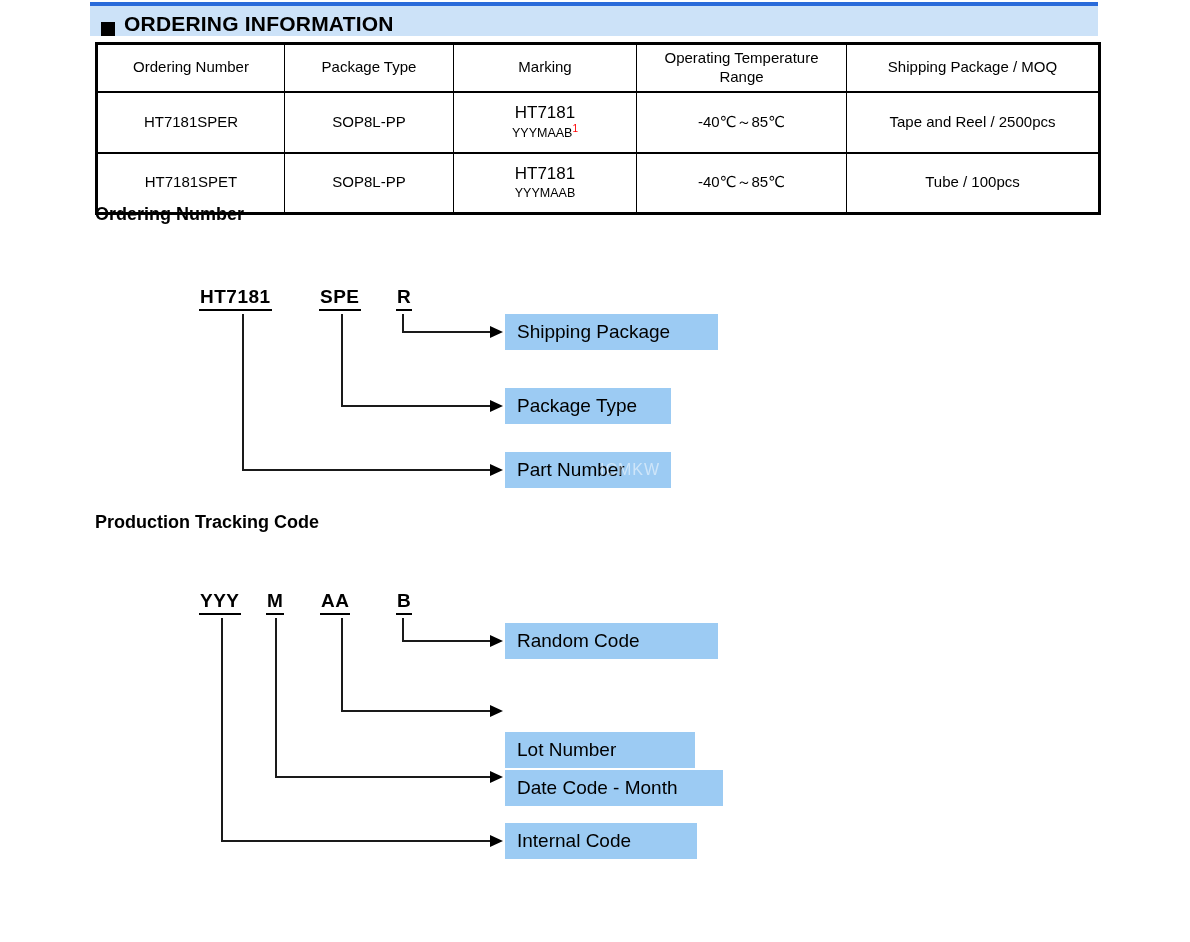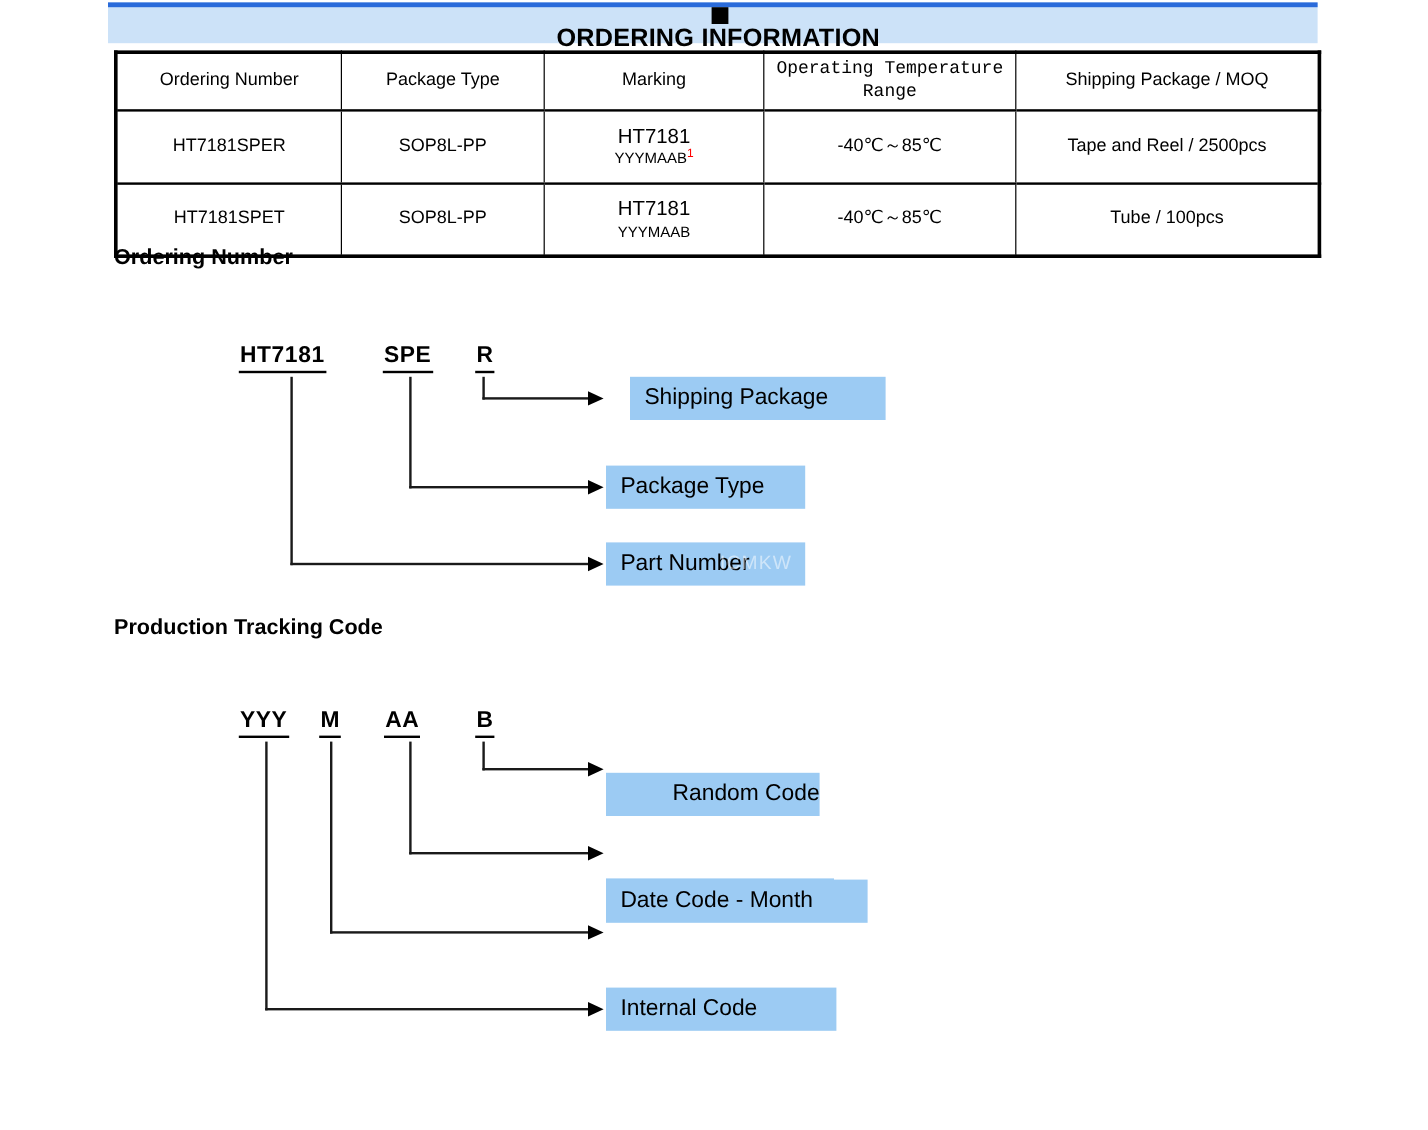--- a/index.html
+++ b/index.html
@@ -4,39 +4,39 @@
 <style>
   * { margin:0; padding:0; box-sizing:border-box; }
   html,body { background:#fff; }
   body { font-family:"Liberation Sans","DejaVu Sans",sans-serif; color:#000; }
   .page { position:relative; width:1190px; height:942px; background:#fff; overflow:hidden; }
 
   
   .section-bar {
     position:absolute; left:90px; top:2px; width:1008px; height:34px;
     background:#cce2f8; border-top:4px solid #2a6bda;
-    display:flex; align-items:center;flex-direction:column;
+    display:flex; align-items:flex-end;
   }
   .square-bullet { width:14px; height:14px; background:#000; margin-left:11px; flex:0 0 auto; }
   .section-title { font-size:21px; font-weight:700; margin-left:9px; letter-spacing:.2px; }
 
   
   table.order-table {
     position:absolute; left:95px; top:42px; width:1003px;
     border-collapse:collapse; table-layout:fixed;
     border:3px solid #000; font-size:15px; text-align:center;
   }
   .order-table th, .order-table td {
     border-left:1.5px solid #000; border-right:1.5px solid #000;
     border-top:2.5px solid #000; border-bottom:2.5px solid #000;
     padding:4px 4px; vertical-align:middle; font-weight:400; line-height:1.25;
   }
   .order-table thead th { height:46px; }
   .order-table tbody td { height:61px; }
-  .col1{width:188px;} .col2{width:169px;} .col3{width:183px;} .col4{width:210px;font-family:Liberation Mono, monospace;} .col5{width:253px;}
+  .col1{width:188px;} .col2{width:169px;} .col3{width:183px;} .col4{width:210px;} .col5{width:253px;}
   .mk1 { font-size:17px; line-height:1.15; }
   .mk2 { font-size:12.5px; line-height:1.2; }
   .mk2 sup { color:#ff0000; font-size:10px; }
 
   
   .sub-heading { position:absolute; left:95px; font-size:18px; font-weight:700; }
 
   
   .code-part {
     position:absolute; font-size:19px; font-weight:700;
@@ -104,21 +104,21 @@
   <div class="sub-heading" style="top:204px;">Ordering Number</div>
 
   <div>
     <div class="code-part" style="left:199px; top:286px;">HT7181</div>
     <div class="code-part" style="left:319px; top:286px;">SPE</div>
     <div class="code-part" style="left:396px; top:286px;">R</div>
 
     <div class="vline" style="left:402px; top:314px; height:19px;"></div>
     <div class="hline" style="left:402px; top:331px; width:88px;"></div>
     <div class="arrowhead" style="left:490px; top:326px;"></div>
-    <div class="label-box" style="left:505px; top:314px; width:213px;margin-left:20px;"><span>Shipping Package</span></div>
+    <div class="label-box" style="left:505px; top:314px; width:213px;"><span>Shipping Package</span></div>
 
     <div class="vline" style="left:341px; top:314px; height:93px;"></div>
     <div class="hline" style="left:341px; top:405px; width:149px;"></div>
     <div class="arrowhead" style="left:490px; top:400px;"></div>
     <div class="label-box" style="left:505px; top:388px; width:166px;"><span>Package Type</span></div>
 
     <div class="vline" style="left:242px; top:314px; height:157px;"></div>
     <div class="hline" style="left:242px; top:469px; width:248px;"></div>
     <div class="arrowhead" style="left:490px; top:464px;"></div>
     <div class="label-box" style="left:505px; top:452px; width:166px;"><span>Part Number</span></div>
@@ -130,31 +130,31 @@
 
   <div>
     <div class="code-part" style="left:199px; top:590px;">YYY</div>
     <div class="code-part" style="left:266px; top:590px;">M</div>
     <div class="code-part" style="left:320px; top:590px;">AA</div>
     <div class="code-part" style="left:396px; top:590px;">B</div>
 
     <div class="vline" style="left:402px; top:618px; height:24px;"></div>
     <div class="hline" style="left:402px; top:640px; width:88px;"></div>
     <div class="arrowhead" style="left:490px; top:635px;"></div>
-    <div class="label-box" style="left:505px; top:644px; width:178px;text-align:right;"><span>Random Code</span></div>
+    <div class="label-box" style="left:505px; top:623px; width:213px;"><span>Random Code</span></div>
 
     <div class="vline" style="left:341px; top:618px; height:94px;"></div>
     <div class="hline" style="left:341px; top:710px; width:149px;"></div>
     <div class="arrowhead" style="left:490px; top:705px;"></div>
     <div class="label-box" style="left:505px; top:693px; width:190px;margin-top:39px;"><span>Lot Number</span></div>
 
     <div class="vline" style="left:275px; top:618px; height:160px;"></div>
     <div class="hline" style="left:275px; top:776px; width:215px;"></div>
     <div class="arrowhead" style="left:490px; top:771px;"></div>
-    <div class="label-box" style="left:505px; top:733px; width:218px;"><span>Date Code - Month</span></div>
+    <div class="label-box" style="left:505px; top:770px; width:218px;"><span>Date Code - Month</span></div>
 
     <div class="vline" style="left:221px; top:618px; height:224px;"></div>
     <div class="hline" style="left:221px; top:840px; width:269px;"></div>
     <div class="arrowhead" style="left:490px; top:835px;"></div>
     <div class="label-box" style="left:505px; top:823px; width:192px;"><span>Internal Code</span></div>
   </div>
 
 </div>
 
 </body></html>

